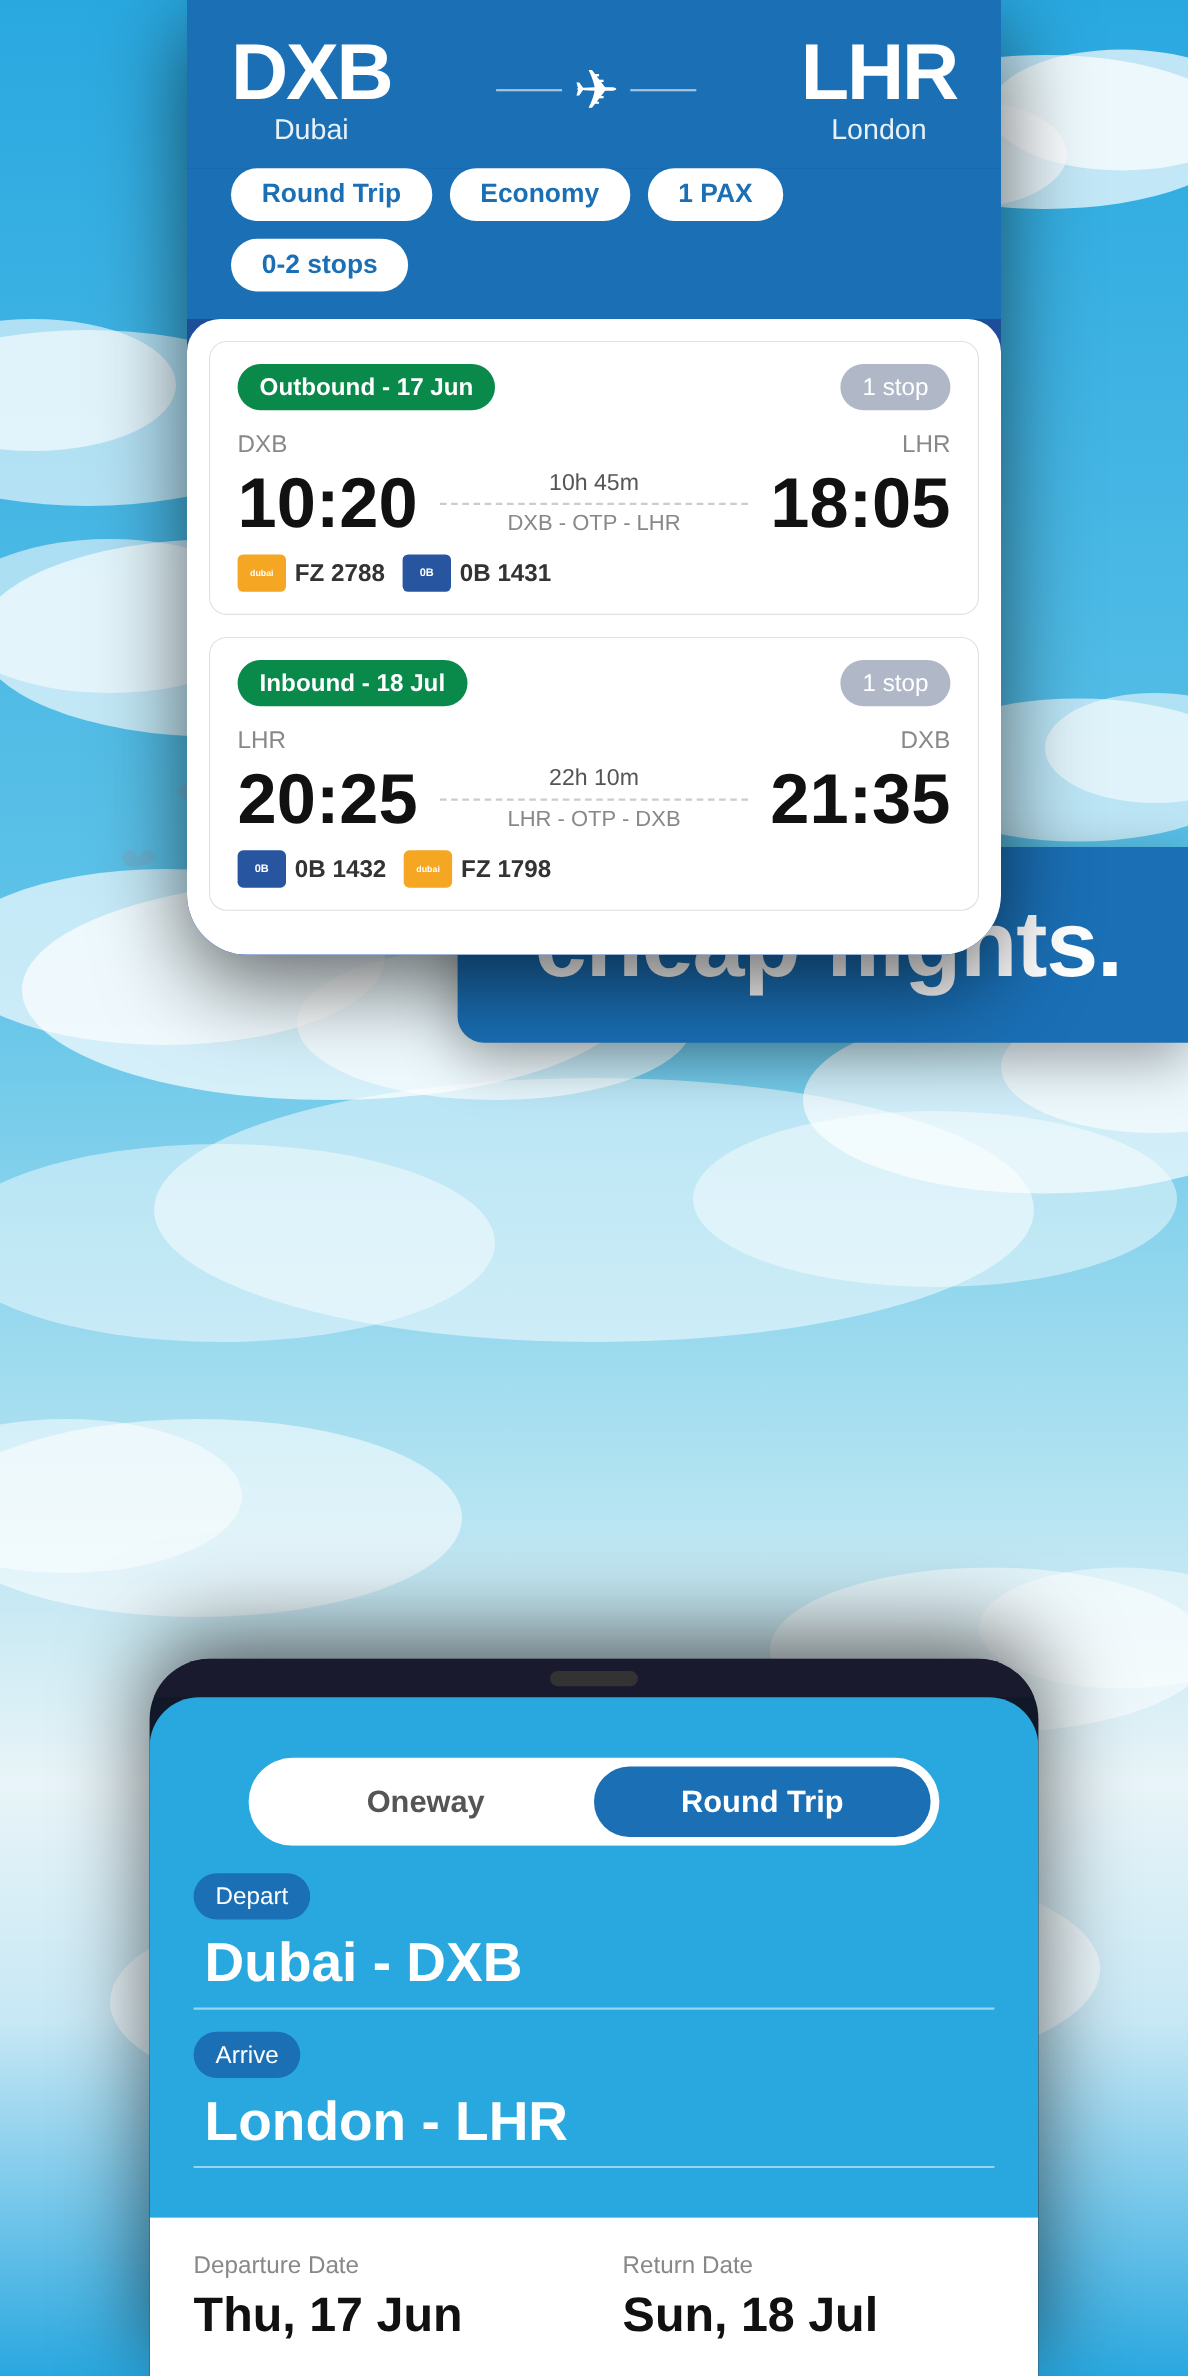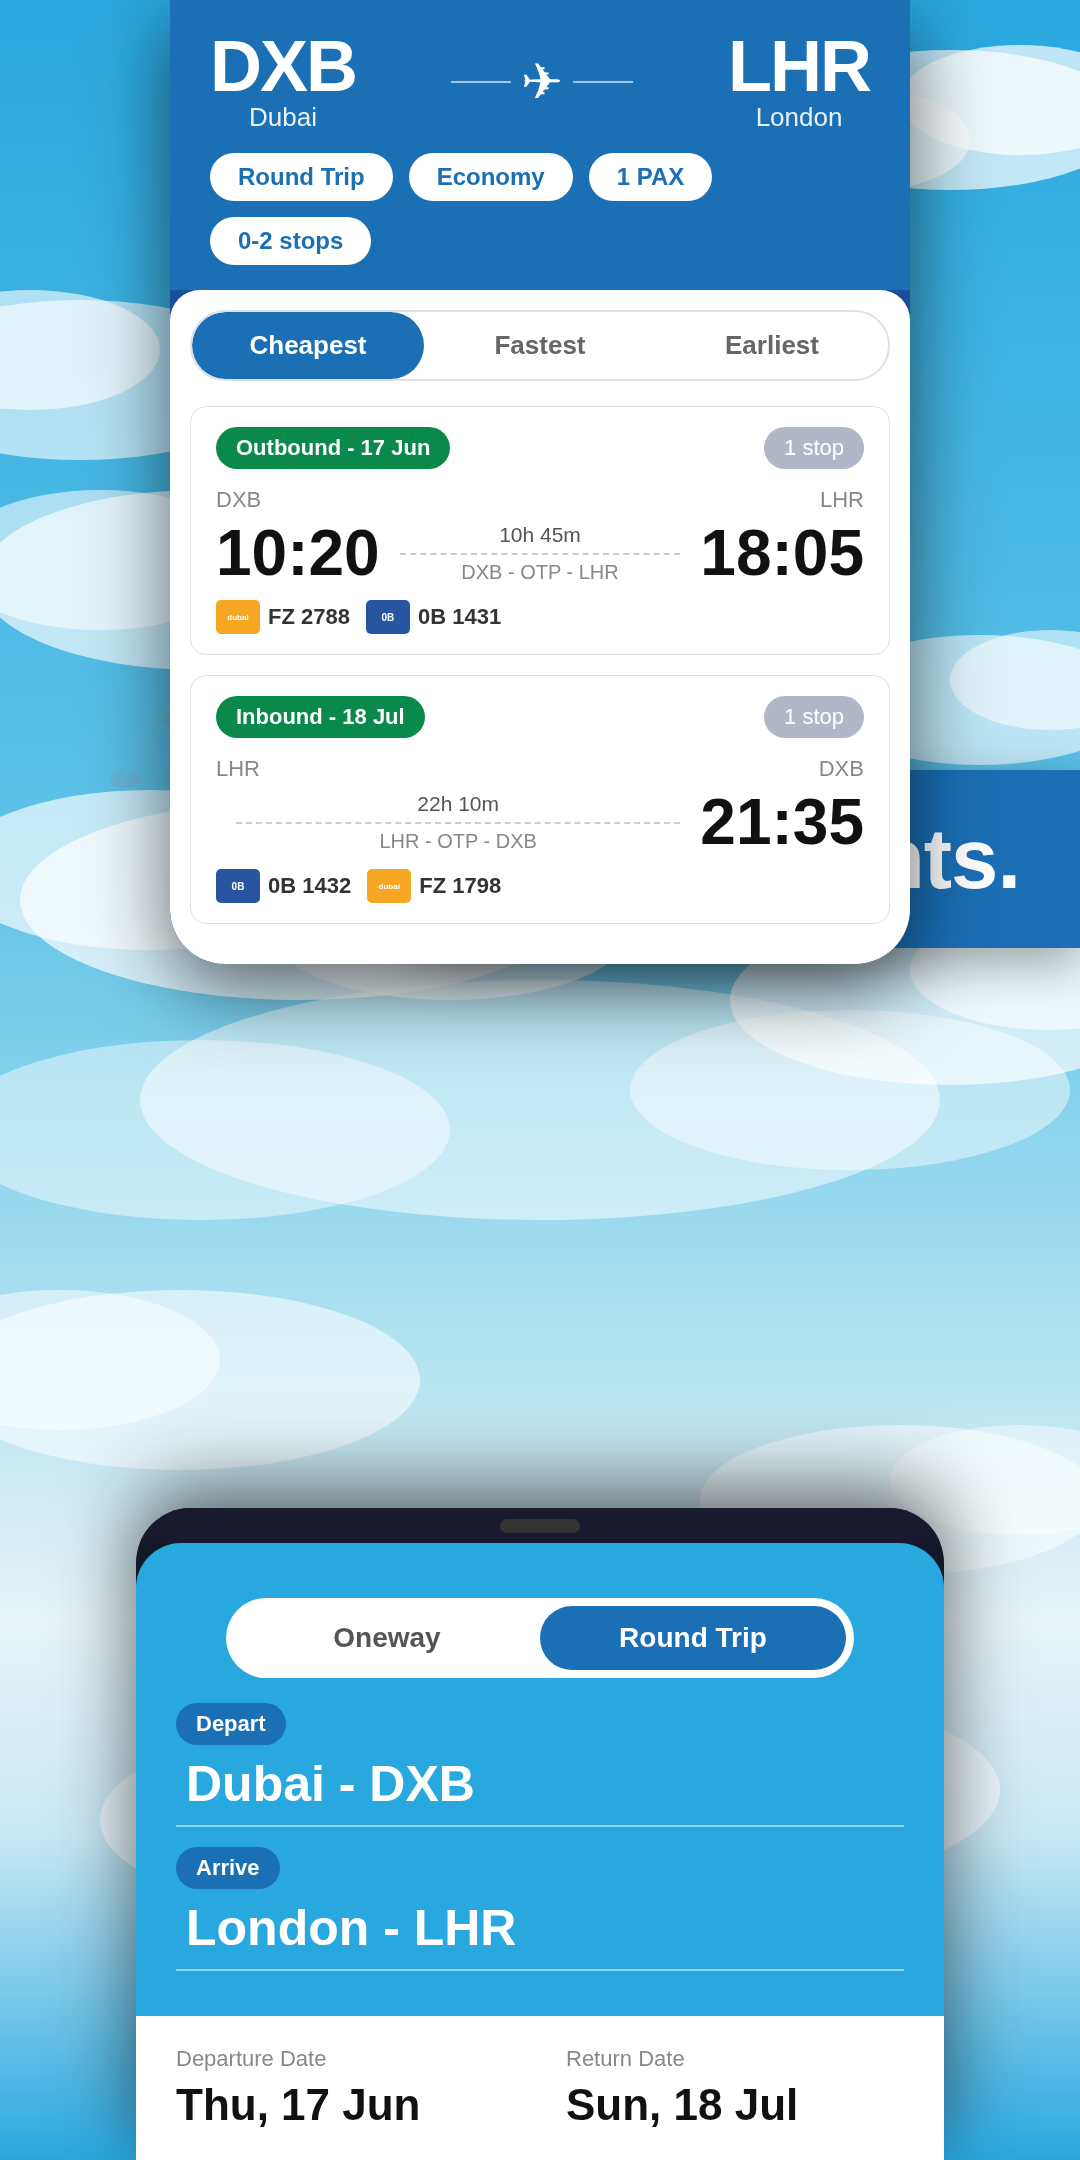--- a/index.html
+++ b/index.html
@@ -267,21 +267,21 @@
       background: #29a8e0;
       padding: 25px 40px;
     }
 
     .field-label {
       background: #1a6fb5;
       color: white;
       padding: 8px 20px;
       border-radius: 50px;
       font-size: 22px;
-      font-weight: 700;
+      font-weight: 400;
       display: inline-block;
       margin-bottom: 10px;
     }
 
     .field-value {
       color: white;
       font-size: 50px;
       font-weight: 900;
       padding: 0 10px 12px;
       border-bottom: 2px solid rgba(255,255,255,0.5);
@@ -394,25 +394,20 @@
 
       <div class="filter-chips">
         <div class="chip">Round Trip</div>
         <div class="chip">Economy</div>
         <div class="chip">1 PAX</div>
         <div class="chip">0-2 stops</div>
       </div>
 
       <div class="content-area">
 
-        <div class="tab-bar">
-          <div class="tab active">Cheapest</div>
-          <div class="tab">Fastest</div>
-          <div class="tab">Earliest</div>
-        </div>
 
         <div class="flight-card">
           <div class="segment-header">
             <div class="segment-badge">Outbound - 17 Jun</div>
             <div class="stop-badge">1 stop</div>
           </div>
           <div class="flight-row">
             <div class="airport-code">DXB</div>
             <div></div>
             <div class="airport-code">LHR</div>
@@ -446,20 +441,21 @@
           <div class="segment-header">
             <div class="segment-badge">Inbound - 18 Jul</div>
             <div class="stop-badge">1 stop</div>
           </div>
           <div class="flight-row">
             <div class="airport-code">LHR</div>
             <div></div>
             <div class="airport-code">DXB</div>
           </div>
           <div class="flight-row">
+            <div class="time">20:25</div>
             <div class="route-middle">
               <div class="duration">22h 10m</div>
               <div class="dotted-line"></div>
               <div class="route-path">LHR - OTP - DXB</div>
             </div>
             <div class="time">21:35</div>
           </div>
           <div class="airline-logos">
             <div class="airline-logo">
               <div class="logo-box logo-blue">

